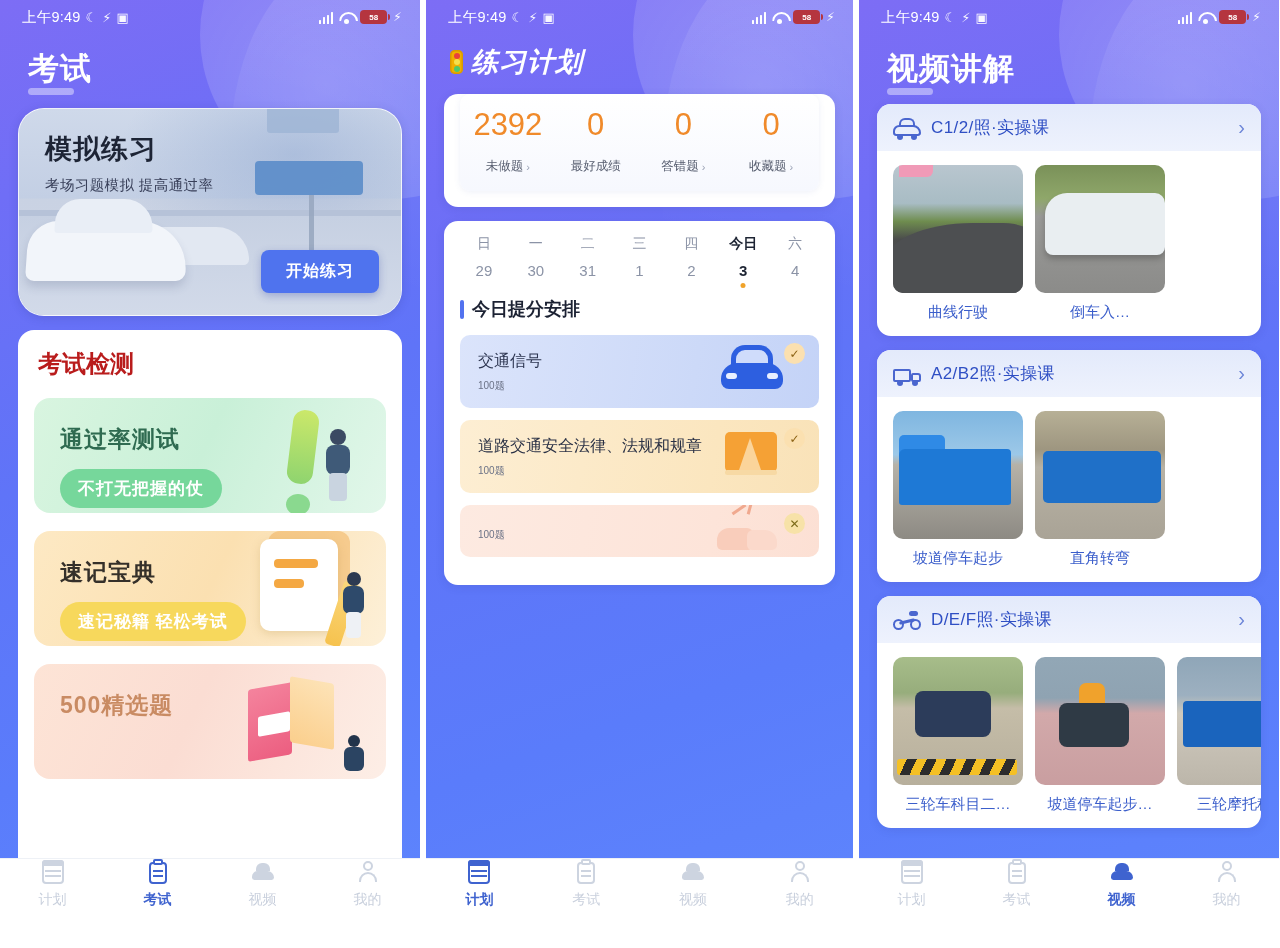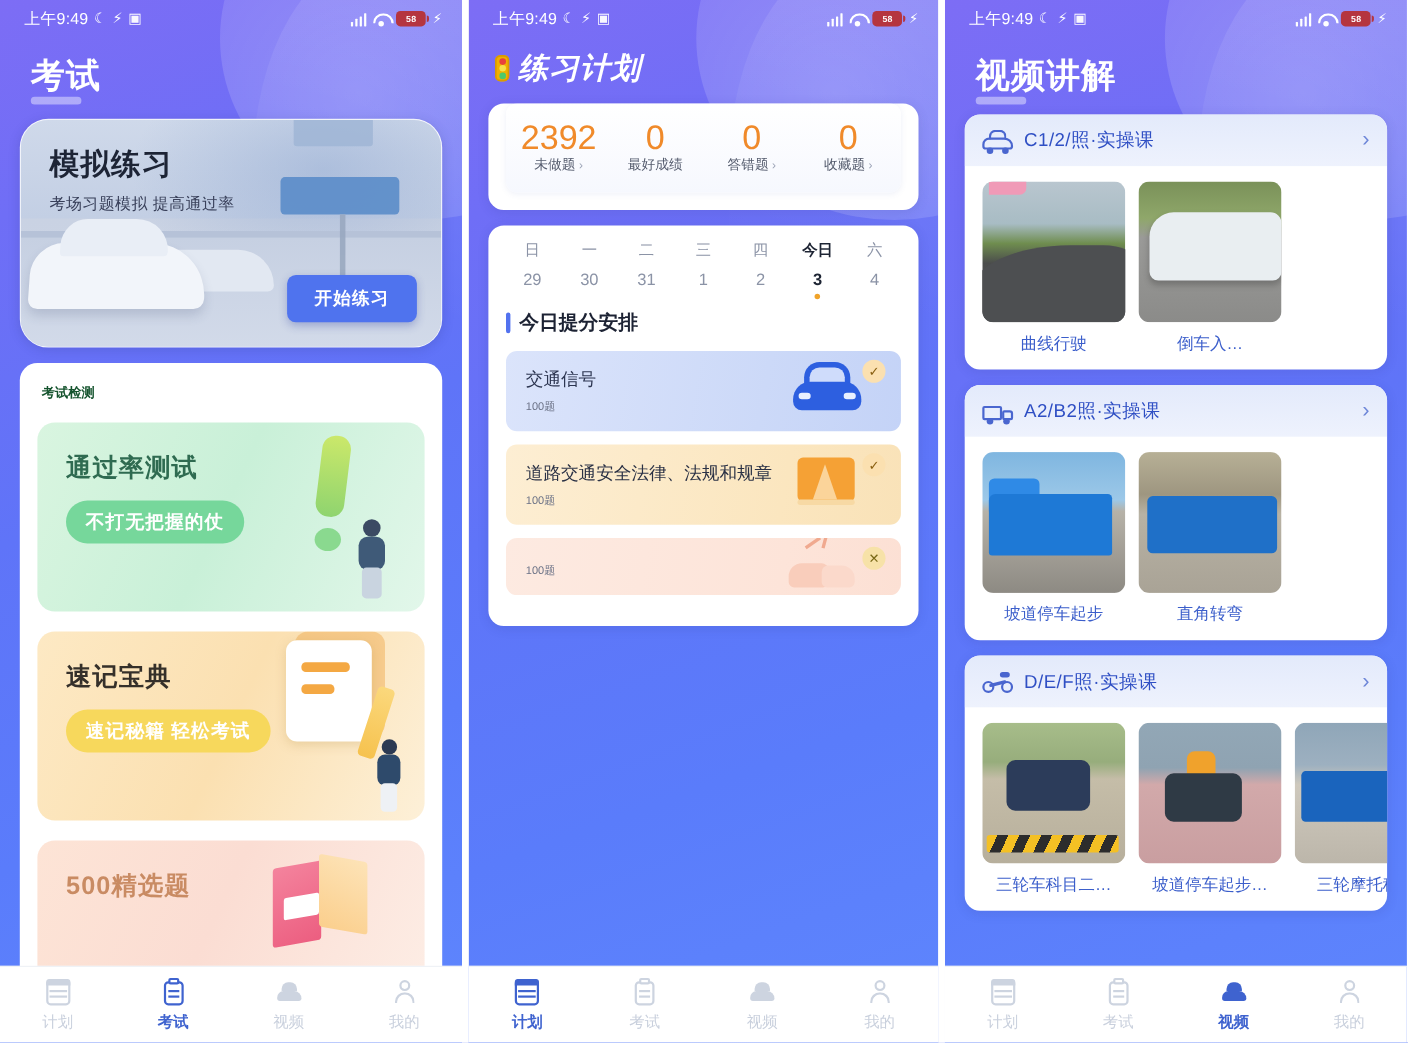--- a/index.html
+++ b/index.html
@@ -169,29 +169,29 @@
   }
 
   .white-card {
     margin-top: 14px;
     background:#fff;
     border-radius: 16px 16px 0 0;
     padding: 18px 16px 0 16px;
     min-height: 560px;
   }
   .sec-title {
-    font-size: 12px; font-weight: bold; color:#14532d;
+    font-size: 24px; font-weight: bold; color:#b91c1c;
     position: relative; display:inline-block; margin-left: 4px;
   }
   .sec-title::after {
     content:""; position:absolute; left:0; right:-2px; bottom:-1px; height:7px;
     background: rgba(120,150,255,0.45); border-radius:4px; z-index:-1;
   }
   .promo {
-    margin-top: 18px; height: 172px; border-radius: 16px;
+    margin-top: 18px; height: 115px; border-radius: 16px;
     position: relative; overflow: hidden; padding: 26px 0 0 26px;
   }
   .promo.green { background: linear-gradient(115deg,#d9f5e0 0%, #c9f0d8 48%, #e2f7ea 100%); }
   .promo.yellow { background: linear-gradient(115deg,#fde9c4 0%, #fbe0b1 50%, #fdf0d8 100%); }
   .promo.pink { background: linear-gradient(115deg,#fde4d6 0%, #fbddd3 45%, #fdeee6 100%); }
   .promo-h { font-size: 23px; font-weight:bold; letter-spacing:1px;}
   .promo.green .promo-h { color:#2f6b51; }
   .promo.yellow .promo-h { color:#35302a; }
   .promo.pink .promo-h { color:#c98b63; }
   .promo-pill {
@@ -247,21 +247,21 @@
   .bar-blue { width:4px; height:19px; background:#5272ef; border-radius:2px; display:inline-block;}
   .stats-inner {
     margin: 0 16px 16px 16px;
     background: linear-gradient(180deg,#ffffff,#f6f8fe);
     border-radius: 10px;
     display:flex; padding: 14px 4px 16px 4px;
     box-shadow: 0 1px 6px rgba(90,110,190,.10);
   }
   .stat { flex:1; text-align:center; cursor:pointer;}
   .stat .num { font-size: 31px; color:#f08a2a; font-weight: 500; line-height:1.1;}
-  .stat .lbl { margin-top:0; font-size: 12.5px; color:#555c6e; display:flex;align-items:center;justify-content:center;gap:3px;}
+  .stat .lbl { margin-top:16px; font-size: 12.5px; color:#555c6e; display:flex;align-items:center;justify-content:center;gap:3px;}
   .chev { color:#9aa2b5; font-size: 11px; }
 
   .cal-card { background:#fff; border-radius:14px; margin-top:14px; padding: 14px 0 16px 0; box-shadow: 0 2px 10px rgba(40,50,120,0.12);}
   .cal-row { display:flex; padding: 0 14px; }
   .cal-col { flex:1; text-align:center; cursor:pointer;}
   .cal-dow { font-size: 14px; color:#8b93a6; }
   .cal-dow.today { color:#1d2433; font-weight:bold; }
   .cal-num { font-size: 15px; color:#8b93a6; margin-top: 9px; position:relative;}
   .cal-num.today { color:#1d2433; font-weight:bold; }
   .cal-dot { position:absolute; left:50%; transform:translateX(-50%); bottom:-9px; width:5px;height:5px;border-radius:50%;background:#f0a32a;}
@@ -351,23 +351,23 @@
   .ph-7::after{content:"";position:absolute;left:4px;bottom:10px;width:120px;height:16px;background:repeating-linear-gradient(115deg,#f4c024 0 9px,#2c2c2c 9px 18px);border-radius:3px;}
   .ph-7 .m{position:absolute;left:22px;top:34px;width:76px;height:46px;background:#2c3c5a;border-radius:8px;}
   .ph-8 { background: linear-gradient(180deg,#92a7b6 0%,#8fa3b2 32%,#d2a9aa 44%,#c99ea0 100%); }
   .ph-8::after{content:"";position:absolute;left:24px;top:46px;width:70px;height:44px;background:#2f3a45;border-radius:8px;}
   .ph-8 .rider{position:absolute;left:44px;top:26px;width:26px;height:34px;background:#f0a22c;border-radius:7px;}
   .ph-9 { background: linear-gradient(180deg,#8fa6b8 0%,#9db0c0 30%,#cfc9bd 44%,#bcb6aa 100%); }
   .ph-9::after{content:"";position:absolute;left:6px;top:44px;width:100px;height:46px;background:#1a64bd;border-radius:4px;}
 
   
   .tabbar {
-    position: absolute; left:0; bottom:0; width: 100%; height: 70px;
+    position: absolute; left:0; bottom:0; width: 100%; height: 90px;
     background: #ffffff; border-top: 1px solid #eef1f6;
-    display:flex; align-items:center; z-index: 20;
+    display:flex; align-items:flex-start; z-index: 20;
   }
   .tab { flex:1; text-align:center; cursor:pointer; }
   .tab .ti { height: 26px; display:flex; align-items:center; justify-content:center; }
   .tab .tl { font-size: 14px; margin-top: 6px; color:#c9d0dd; }
   .tab.active .tl { color:#3f63cf; font-weight:bold; }
   .ic { width:22px;height:24px;position:relative;}
   .ic.cal .f{position:absolute;inset:0;border:2px solid currentColor;border-radius:4px;}
   .ic.cal .h{position:absolute;left:0;right:0;top:0;height:6px;background:currentColor;border-radius:3px 3px 0 0;}
   .ic.cal .d{position:absolute;left:3px;top:10px;width:16px;height:2px;background:currentColor;box-shadow:0 5px 0 currentColor;}
   .ic.clip .f{position:absolute;left:2px;top:2px;right:2px;bottom:0;border:2px solid currentColor;border-radius:4px;}

